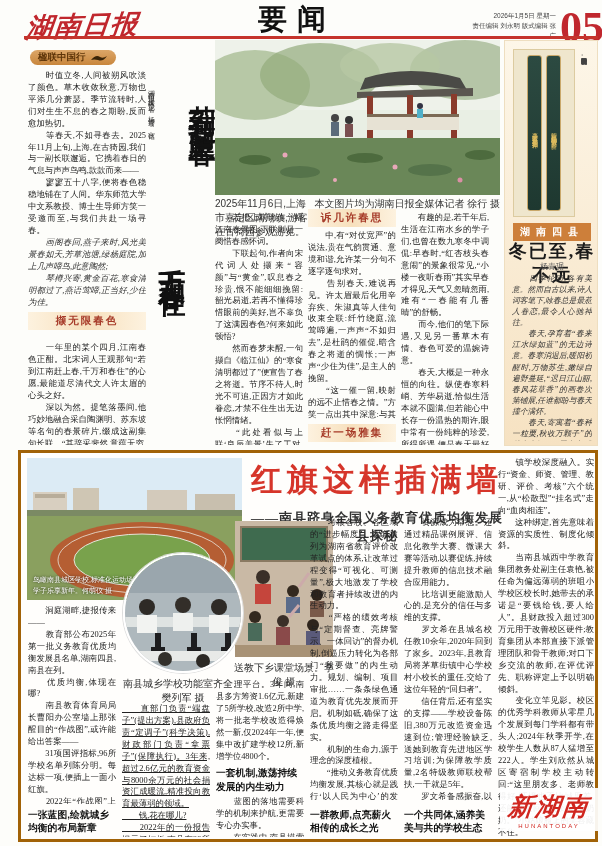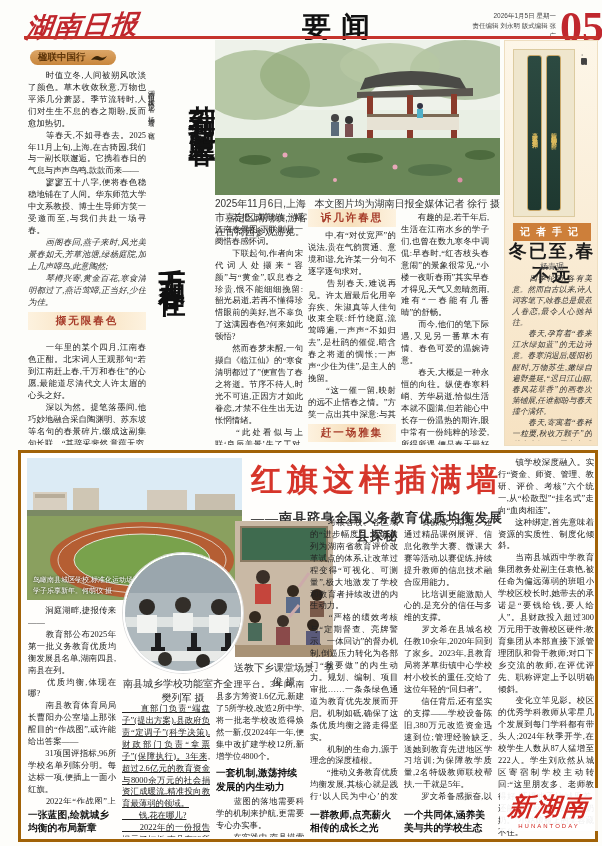--- a/index.html
+++ b/index.html
@@ -65,21 +65,21 @@
   .board { background:linear-gradient(180deg,#2c4a41,#1e3830); border:1px solid #c9a86a;
            border-radius:3px; color:#e4c060; font-size:6px; letter-spacing:1px;
            padding:6px 2px; text-align:center; overflow:hidden;}
 </style>
 </head>
 <body>
 
 <div class="page">
 
   <div class="abs logo" style="left:26px; top:8px;">湖南日报</div>
-  <div class="abs section-title" style="left:258px; top:8px;margin-left:44px;">要闻</div>
+  <div class="abs section-title" style="left:258px; top:0;">要闻</div>
   <div class="abs dateline" style="left:470px; top:11px; width:86px;">2026年1月5日 星期一
 责任编辑 刘永明 版式编辑 张广</div>
   <div class="abs pageno" style="left:560px; top:2px;">05</div>
   <div class="abs rule" style="left:24px; top:36px; width:574px;"></div>
 
   <div class="abs pill" style="left:30px; top:50px;">
     <span>楹联中国行</span>
     <svg width="18" height="10" viewBox="0 0 18 10">
         <path d="M1 7 Q6 1 10 4 Q13 6 17 3 Q13 9 8 7 Q4 6 1 7 Z" fill="#3a2408"></path>
       </svg>
@@ -164,21 +164,21 @@
 　　懂得珍惜,才会拥有。春天,只待有心人。
 　　染绿的春日,令人们满心欢喜。如此时节,人们的每一个举动,都被赋予特有的意义。尽管当下花朝民俗不复往昔,但这一方岁月年丰的朴素心愿,却在古猗园里静静延续至今。</div>
   </div>
 
   <div class="abs notebook" style="left:504px; top:40px; width:94px; height:406px;">
     <div class="abs" style="left:8px; top:8px; width:62px; height:168px; background:#efe6cd; border:1px solid #dccba0; display:flex; gap:4px; justify-content:center; padding:5px;">
       <div class="board vert" style="height:156px;">燕子来时风光美景春如许</div>
       <div class="board vert" style="height:156px;">莺歌起处杨柳依依岁月新</div>
     </div>
     <div class="abs vert" style="left:74px; top:12px; height:160px; font-size:6.2px; color:#444;">悬挂于上海古猗园微音阁的长联。</div>
-    <div class="abs notebook-label" style="left:8px; top:182px; width:78px;">记者手记</div>
+    <div class="abs notebook-label" style="left:8px; top:182px; width:78px;">湖南四县</div>
     <div class="abs notebook-title" style="left:0; top:198px; width:94px;">冬已至,春不远</div>
     <div class="abs notebook-author" style="left:0; top:220px; width:94px;">杨青琚</div>
     <div class="abs flow kai" style="left:7px; top:232px; width:80px; height:168px; font-size:7.8px;">　　四季轮回,各有美意。然而自古以来,诗人词客笔下,咏春总是最惹人眷恋,最令人心驰神往。
 　　春天,孕育着“春来江水绿如蓝”的无边诗意。春寒消退后,暖阳初醒时,万物苏生,嫩绿自遍野蔓延,“迟日江山丽,春风花草香”的画卷次第铺展,任谁都盼与春天撞个满怀。
 　　春天,寄寓着“春种一粒粟,秋收万颗子”的朴素生机。四季之中,唯有春天让人对“生发”之力有如此真切的感触与寄望。古人说“一年之计在于春”,春风吹生,播撒的正是那份向阳的力量。冬藏蓄力,静待惊雷,沉潜的生命蓄满能量,让每一份耕耘都酝酿着破土的力量。
 　　春天,更寄寓着“东风已绿瀛洲草”的诗性守望。时光流转,冬天固然寒冷,但冬天里孕育着下一个春天。写在岁末的期许,是大地四季的轮回,更是中国人生生不息的文化守望:冬已至,春不远,万物皆可期。</div>
   </div>
 
   <div class="abs redbox" style="left:18px; top:450px; width:580px; height:392px;">
 

